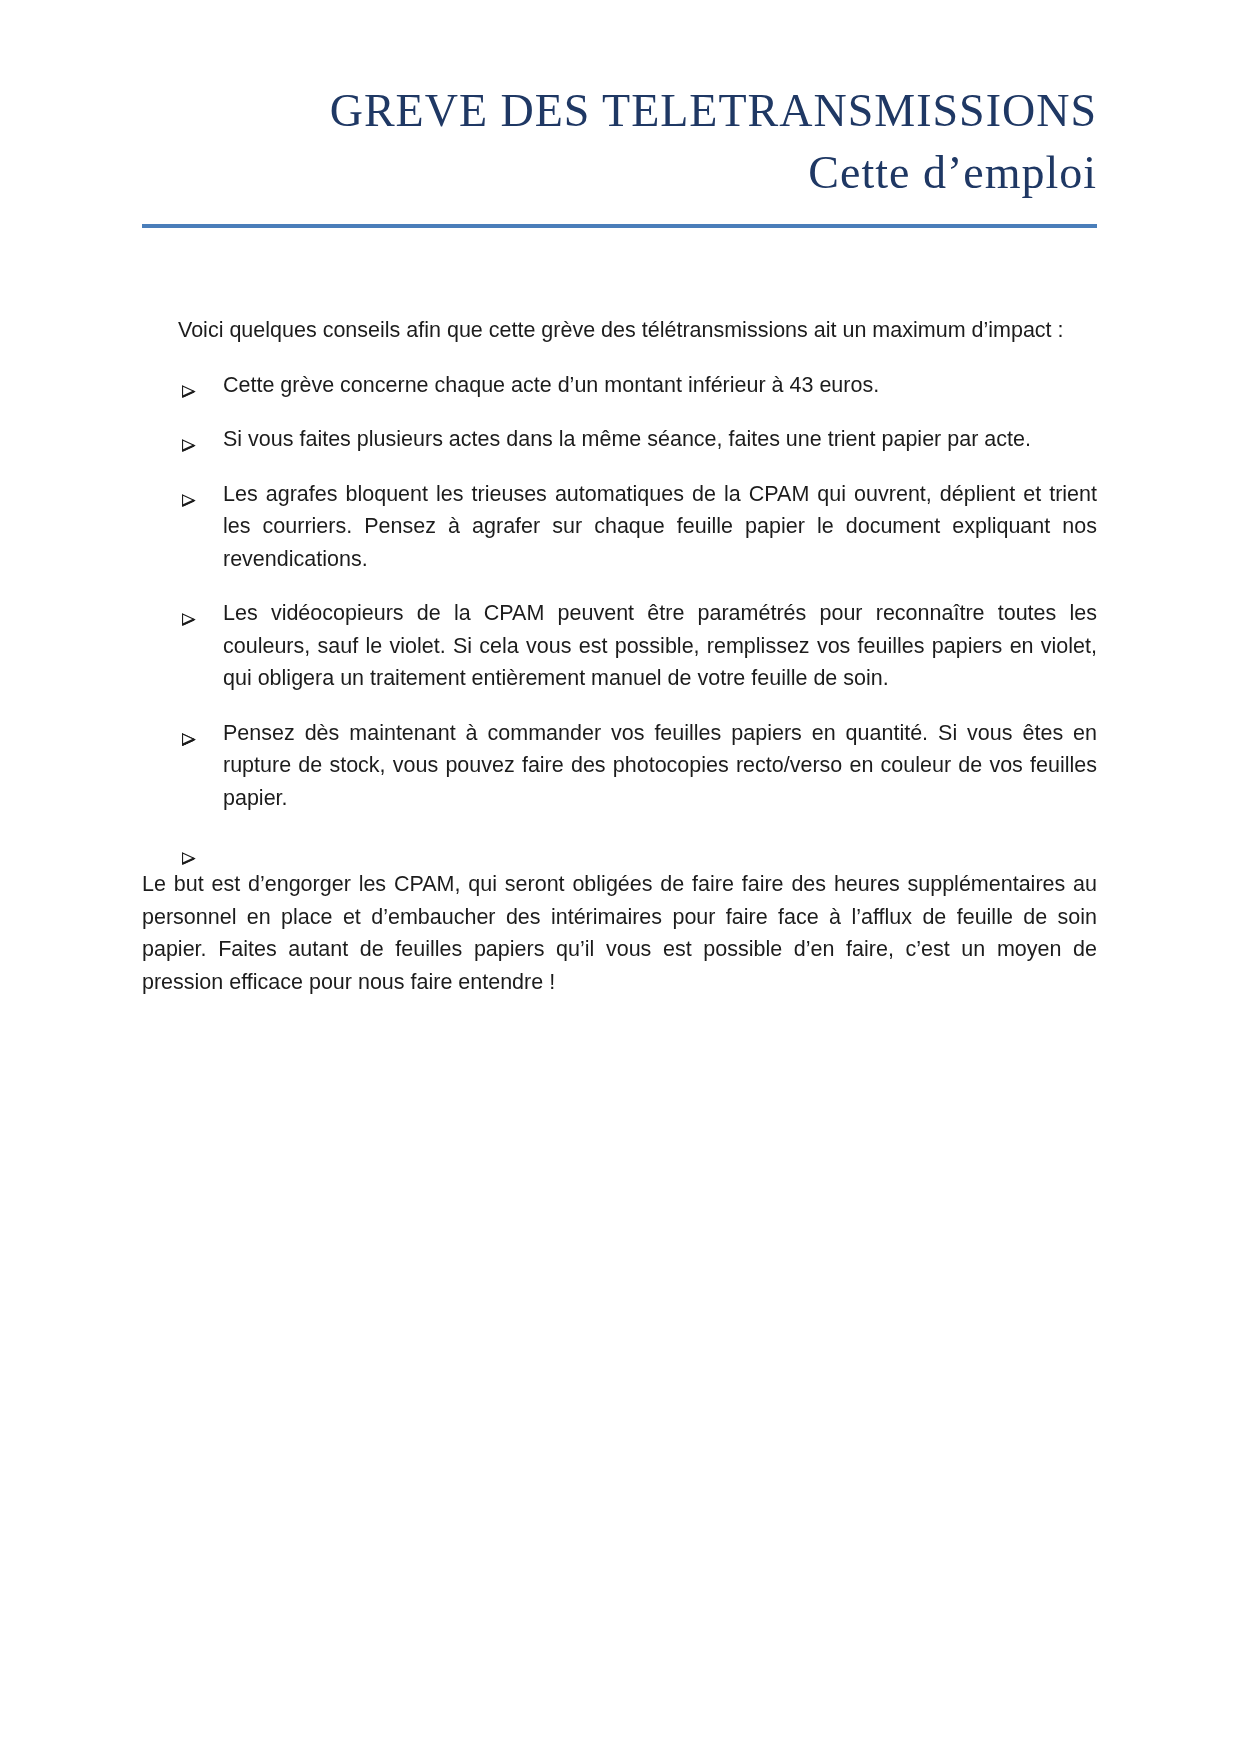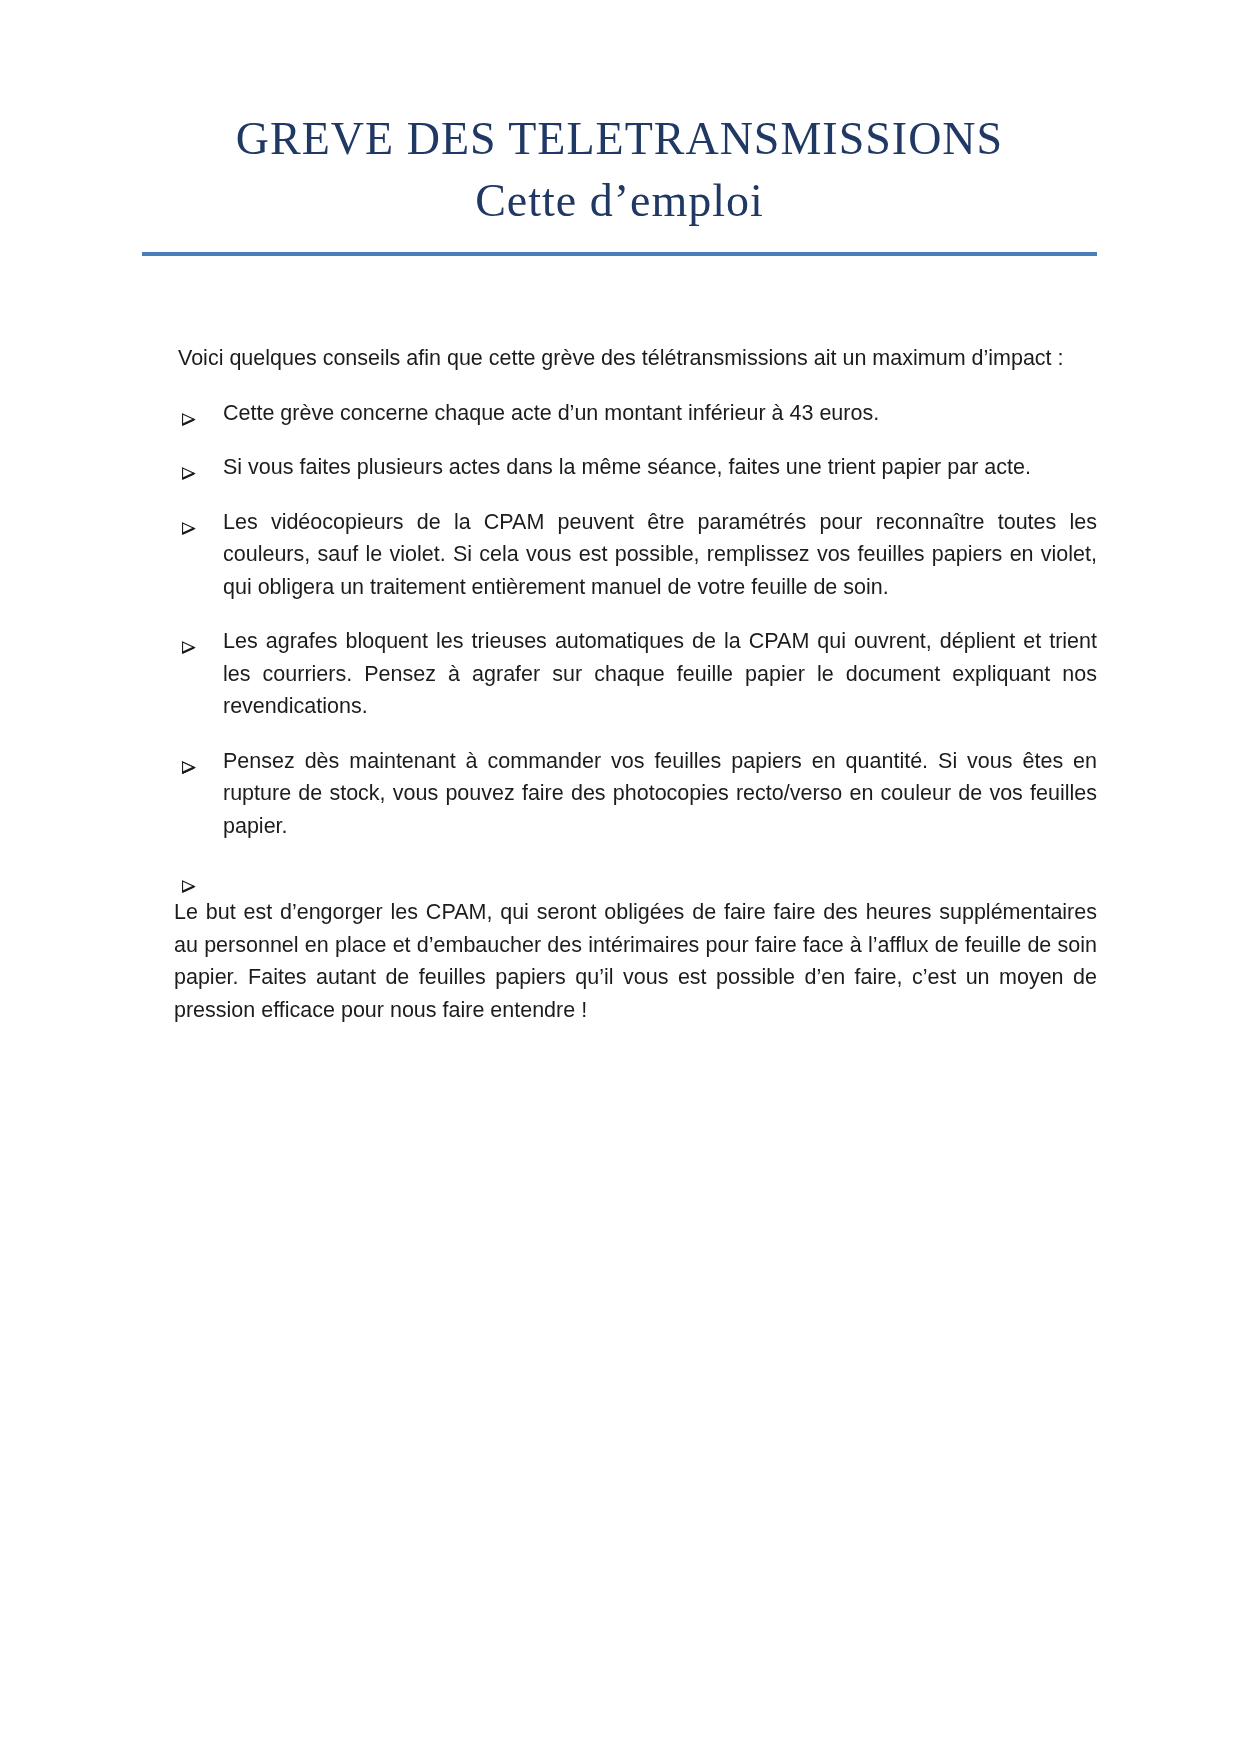--- a/index.html
+++ b/index.html
@@ -21,22 +21,22 @@
     width:1240px;height:1755px;
     overflow:hidden;
     background:var(--page_bg);
   }
   .content{
     position:absolute;
     left:142px;top:0;
     width:955px;
   }
   .title-section{
-    padding-top:108px;
-    text-align:center;
+    padding-top:80px;
+    text-align:right;
     font-family:"Liberation Serif", serif;
     color:var(--title_text);
   }
   .title-line{
     font-size:46px;
     line-height:62px;
     font-weight:400;
     letter-spacing:1px;
     white-space:nowrap;
   }
@@ -71,21 +71,20 @@
     top:8px;
     width:17px;
     height:17px;
     display:inline-block;
   }
   .closing{
     margin-top:54px;
     font-size:21.5px;
     line-height:32.5px;
     text-align:justify;
-    margin-left:32px;
   }
 </style>
 </head>
 <body>
 
 <div class="page">
   <div class="content">
 
     <div class="title-section">
       <div class="title-line">GREVE DES TELETRANSMISSIONS</div>
@@ -117,31 +116,31 @@
           <span class="tip-text">Si vous faites plusieurs actes dans la même séance, faites une trient papier par acte.</span>
         </li>
 
         <li class="tip">
           <span class="marker">
             <svg width="17" height="17" viewBox="0 0 20 20" aria-hidden="true">
               <path d="M3 3.5 L17 10 L3 16.5 Z" fill="#ffffff" stroke="#1c1c1c" stroke-width="1.3" stroke-linejoin="miter"></path>
               <path d="M3.4 16 L16.4 10" stroke="#1c1c1c" stroke-width="2.6" fill="none"></path>
             </svg>
           </span>
-          <span class="tip-text">Les vidéocopieurs de la CPAM peuvent être paramétrés pour reconnaître toutes les couleurs, sauf le violet. Si cela vous est possible, remplissez vos feuilles papiers en violet, qui obligera un traitement entièrement manuel de votre feuille de soin.</span>
+          <span class="tip-text">Les agrafes bloquent les trieuses automatiques de la CPAM qui ouvrent, déplient et trient les courriers. Pensez à agrafer sur chaque feuille papier le document expliquant nos revendications.</span>
         </li>
 
         <li class="tip">
           <span class="marker">
             <svg width="17" height="17" viewBox="0 0 20 20" aria-hidden="true">
               <path d="M3 3.5 L17 10 L3 16.5 Z" fill="#ffffff" stroke="#1c1c1c" stroke-width="1.3" stroke-linejoin="miter"></path>
               <path d="M3.4 16 L16.4 10" stroke="#1c1c1c" stroke-width="2.6" fill="none"></path>
             </svg>
           </span>
-          <span class="tip-text">Les agrafes bloquent les trieuses automatiques de la CPAM qui ouvrent, déplient et trient les courriers. Pensez à agrafer sur chaque feuille papier le document expliquant nos revendications.</span>
+          <span class="tip-text">Les vidéocopieurs de la CPAM peuvent être paramétrés pour reconnaître toutes les couleurs, sauf le violet. Si cela vous est possible, remplissez vos feuilles papiers en violet, qui obligera un traitement entièrement manuel de votre feuille de soin.</span>
         </li>
 
         <li class="tip">
           <span class="marker">
             <svg width="17" height="17" viewBox="0 0 20 20" aria-hidden="true">
               <path d="M3 3.5 L17 10 L3 16.5 Z" fill="#ffffff" stroke="#1c1c1c" stroke-width="1.3" stroke-linejoin="miter"></path>
               <path d="M3.4 16 L16.4 10" stroke="#1c1c1c" stroke-width="2.6" fill="none"></path>
             </svg>
           </span>
         </li>

